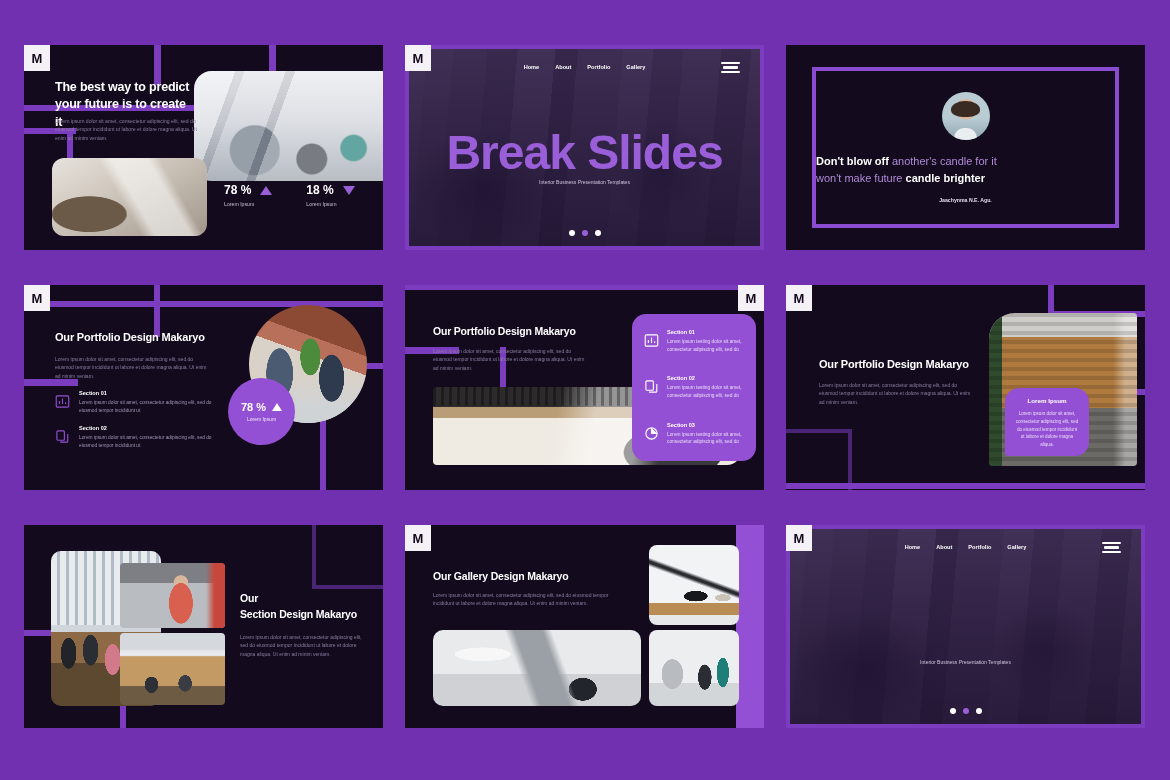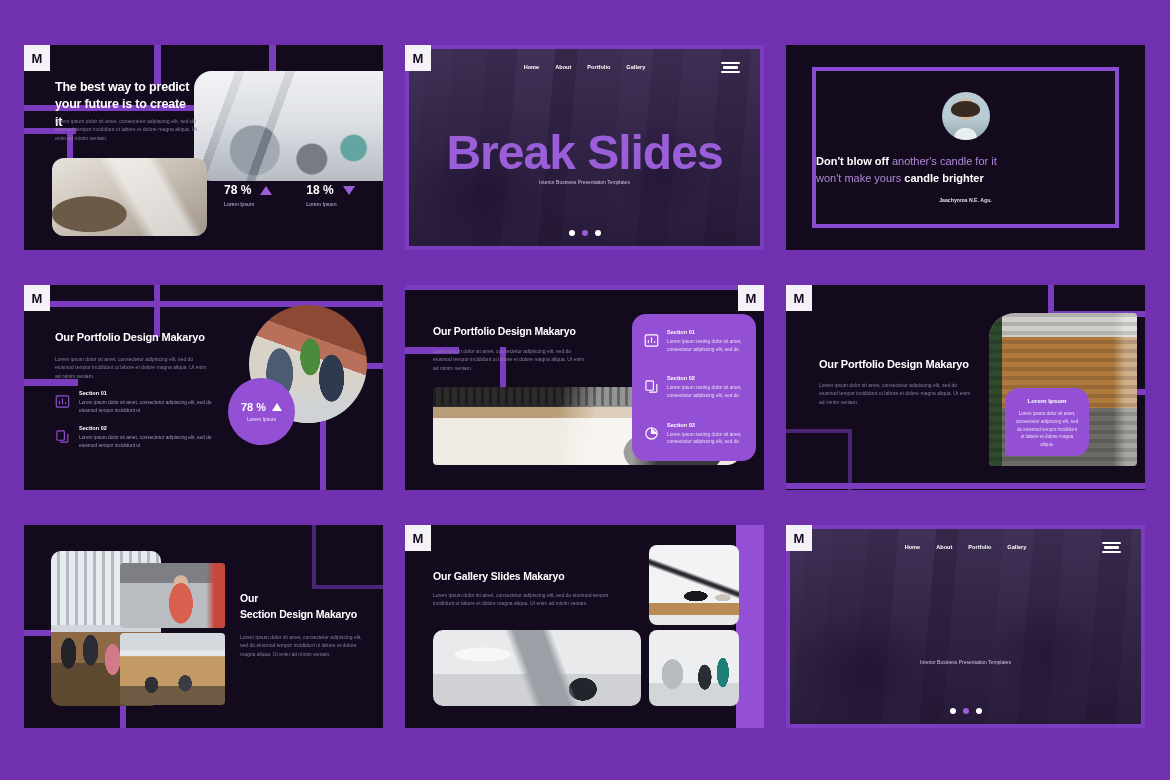--- a/index.html
+++ b/index.html
@@ -398,21 +398,21 @@
     </div>
   </div>
 
   <div class="slide" id="s3">
     <div class="qframe"></div>
     <div class="avatar">
         <i></i>
       </div>
     <div class="quote">
       <span class="w">Don't blow off </span><span class="p">another's candle for it</span><br>
-      <span class="p">won't make yours </span><span class="w">candle brighter</span>
+      <span class="p">won't make future </span><span class="w">candle brighter</span>
     </div>
     <div class="author">Jaachynma N.E. Agu.</div>
   </div>
 
   <div class="slide" id="s4">
     <div class="bar" style="left:130px;top:0;width:6px;height:52px;"></div>
     <div class="bar" style="left:0;top:16px;width:360px;height:6px;"></div>
     <div class="bar" style="left:0;top:94px;width:54px;height:7px;"></div>
     <div class="bar" style="left:330px;top:78px;width:30px;height:6px;"></div>
     <div class="bar" style="left:296px;top:84px;width:6px;height:121px;"></div>
@@ -539,21 +539,21 @@
 
   <div class="slide" id="s8">
     <div class="rightband"></div>
     <div class="ph-lamp"></div>
     <div class="ph-desk2"></div>
     <div class="ph-gear"></div>
 
     <div class="logo">
         <span>M</span>
       </div>
-    <div class="title h-title">Our Gallery Slides Makaryo</div>
+    <div class="title h-title">Our Gallery Design Makaryo</div>
     <div class="body lorem dim">Lorem ipsum dolor sit amet, consectetur adipiscing elit, sed do eiusmod tempor incididunt ut labore et dolore magna aliqua. Ut enim ad minim veniam.</div>
   </div>
 
   <div class="slide hero" id="s9">
     <div class="photo-bg"></div>
     <div class="veil"></div>
     <div class="frame"></div>
     <div class="logo">
         <span>M</span>
       </div>

